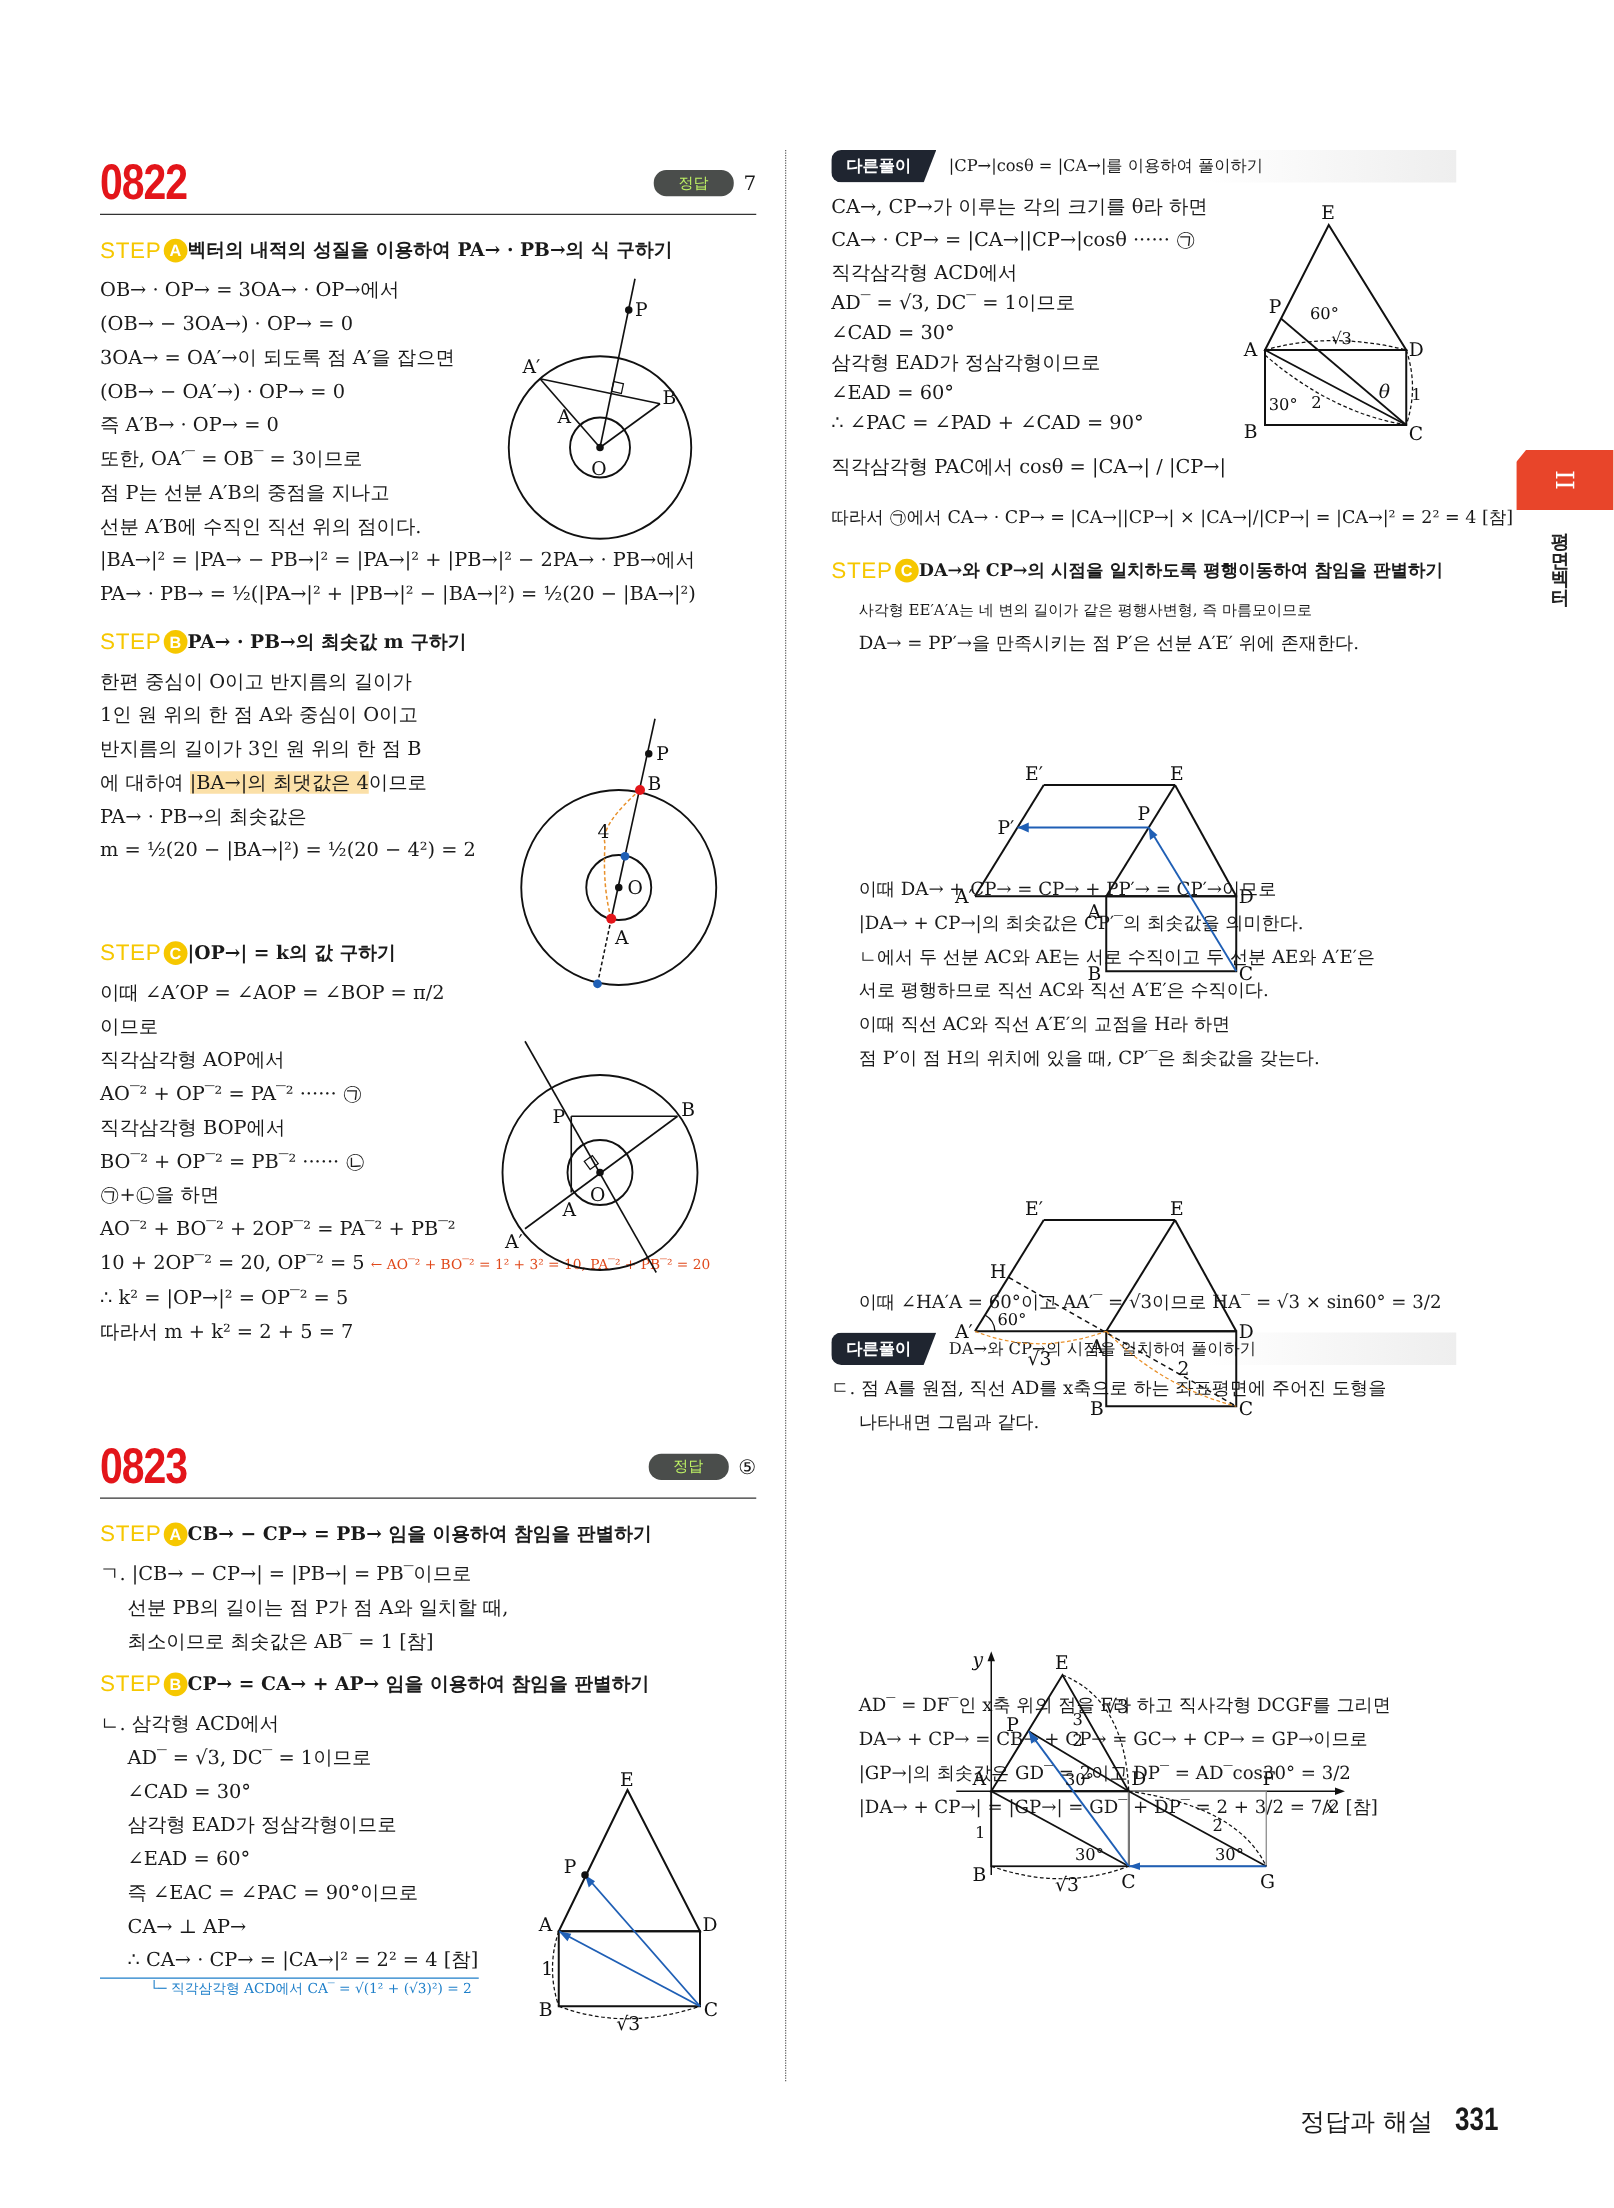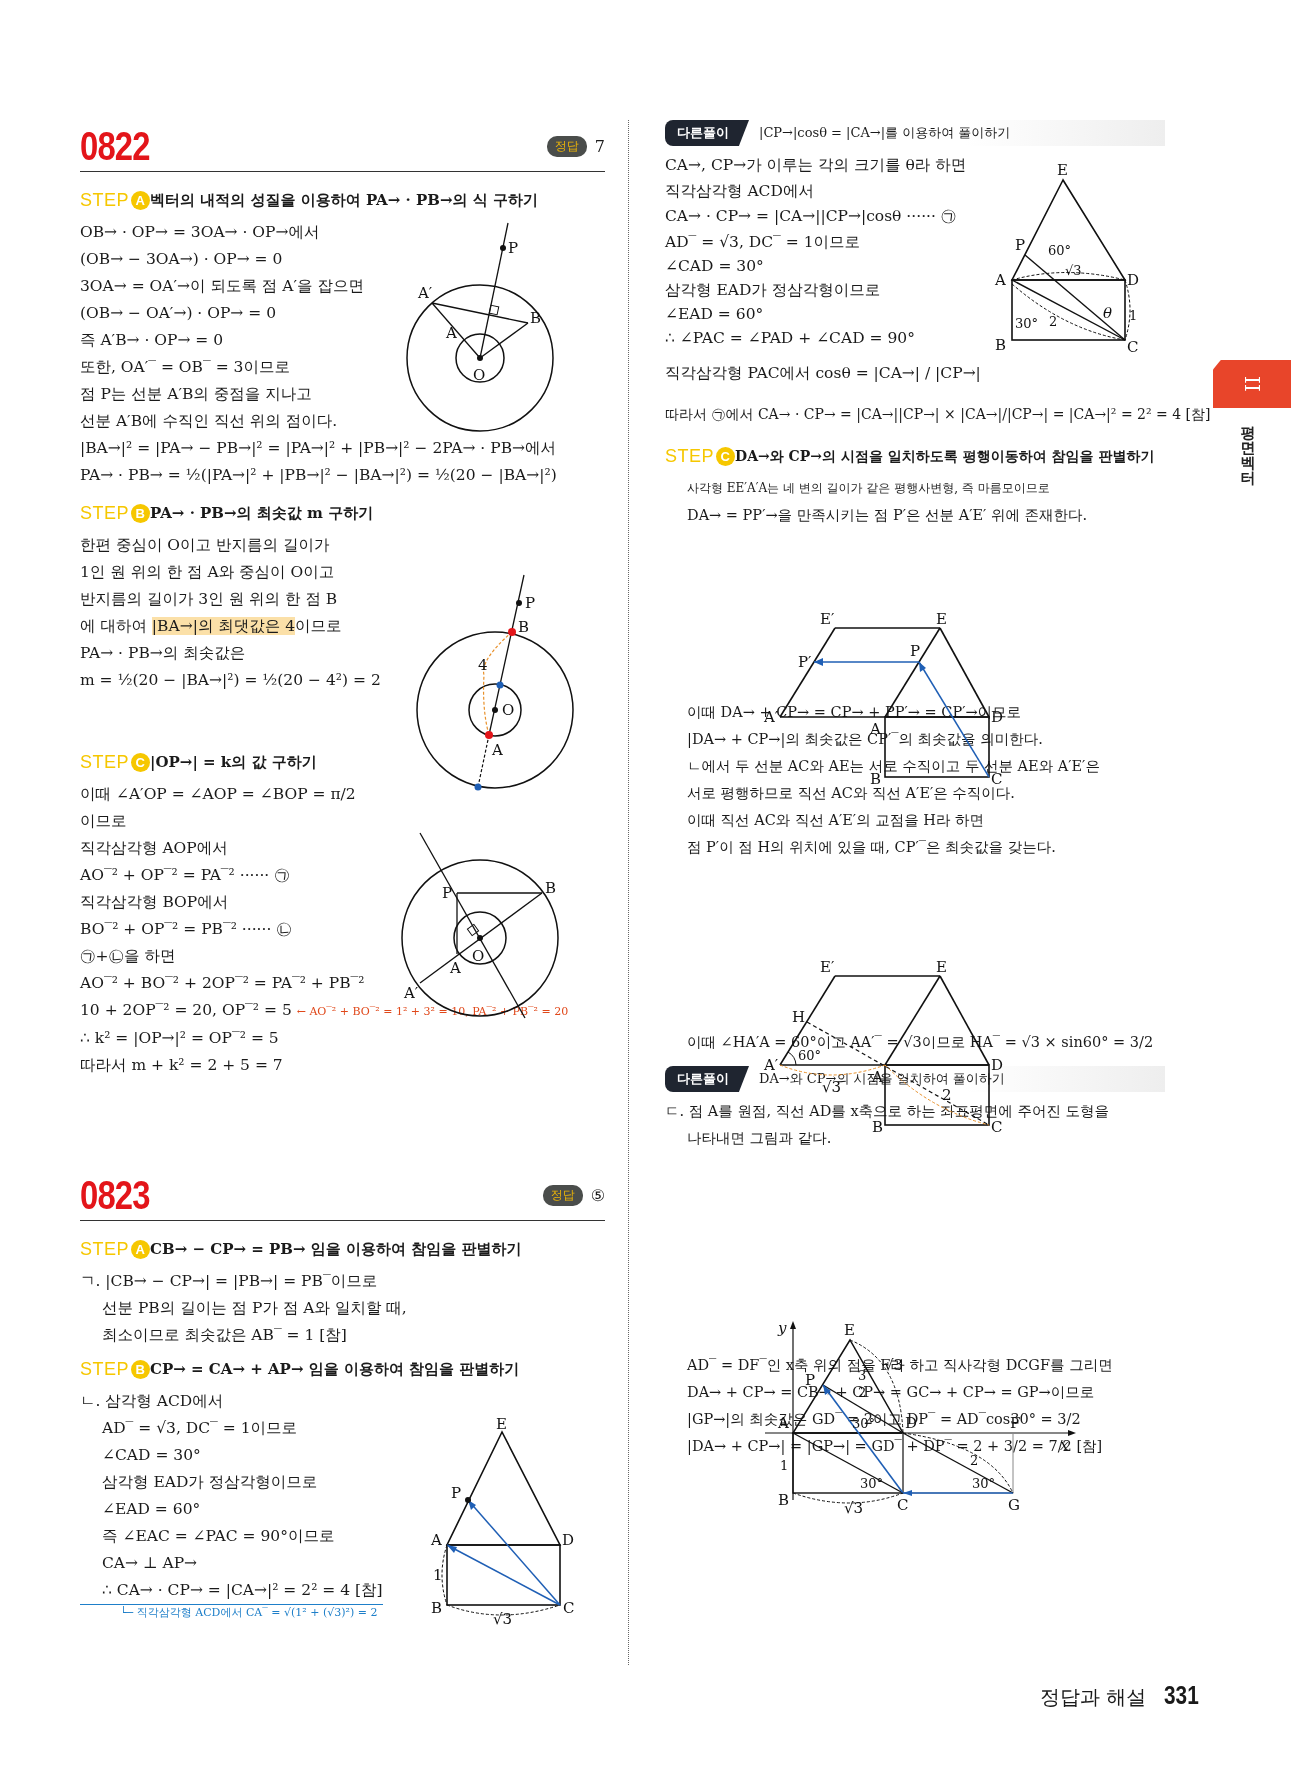--- a/index.html
+++ b/index.html
@@ -7,21 +7,21 @@
   body { position: relative; font-family: "DejaVu Sans", sans-serif; color: #1a1a1a; }
   .serif { font-family: "DejaVu Serif", "Liberation Serif", serif; }
   .col { position: absolute; }
   .left-col { left: 80px; top: 120px; width: 525px; }
   .right-col { left: 665px; top: 120px; width: 500px; }
   .col-divider { position: absolute; left: 628px; top: 120px; width: 0; height: 1545px; border-left: 1.5px dotted #666; }
 
   .prob-header { position: relative; height: 52px; border-bottom: 1.6px solid #333; margin-bottom: 18px; }
   .prob-num { position: absolute; left: 0; top: 4px; font-family: "Liberation Sans", sans-serif; font-weight: bold; font-size: 40px; color: #e3151a; letter-spacing: -1px; transform: scaleX(0.82); transform-origin: left; }
   .answer-wrap { position: absolute; right: 0; top: 16px; display: flex; align-items: center; gap: 8px; }
-  .answer-badge { background: #4a4d4b; color: #eab308; font-size: 12px; border-radius: 10px; padding: 2px 8px; }
+  .answer-badge { background: #4a4d4b; color: #bef264; font-size: 12px; border-radius: 10px; padding: 2px 20px; }
   .answer-val { font-family: "DejaVu Serif", serif; font-size: 16px; }
 
   .step-title { display: flex; align-items: center; font-weight: bold; font-size: 15px; margin: 4px 0 8px; }
   .step-label { font-family: "Liberation Sans", sans-serif; color: #f6c700; font-size: 18px; letter-spacing: 0.5px; display: flex; align-items: center; gap: 2px; font-weight: normal; }
   .step-letter { display: inline-flex; width: 19px; height: 19px; border-radius: 50%; background: #f6c700; color: #fff; font-size: 13px; font-weight: bold; align-items: center; justify-content: center; }
 
   .line { font-size: 15.5px; line-height: 27px; white-space: nowrap; }
   .indent { padding-left: 22px; }
   .hl { background: #fbe0a8; }
   .note-red { color: #e0481a; font-size: 11px; font-family: "DejaVu Serif", serif; }
@@ -106,21 +106,21 @@
     <div class="line">AO‾² + OP‾² = PA‾²   ······ ㉠</div>
     <div class="line">직각삼각형 BOP에서</div>
     <div class="line">BO‾² + OP‾² = PB‾²   ······ ㉡</div>
     <div class="line">㉠+㉡을 하면</div>
     <div class="line">AO‾² + BO‾² + 2OP‾² = PA‾² + PB‾²</div>
     <div class="line"><span>10 + 2OP‾² = 20, OP‾² = 5</span> <span class="note-red">← AO‾² + BO‾² = 1² + 3² = 10, PA‾² + PB‾² = 20</span></div>
     <div class="line">∴ k² = |OP→|² = OP‾² = 5</div>
     <div class="line">따라서 m + k² = 2 + 5 = 7</div>
   </div>
 
-  <div class="prob-header" style="margin-top:90px">
+  <div class="prob-header" style="margin-top:68px">
     <div class="prob-num">0823</div>
     <div class="answer-wrap">
       <span class="answer-badge">정답</span>
       <span class="answer-val">⑤</span>
     </div>
   </div>
 
   <div class="step-title">
     <span class="step-label">
         <span>STEP</span>
@@ -154,22 +154,22 @@
   </div>
 </div>
 
 <div class="col right-col">
   <div class="alt-bar">
     <span class="alt-badge">다른풀이</span>
     <span class="alt-text serif">|CP→|cosθ = |CA→|를 이용하여 풀이하기</span>
   </div>
   <div class="serif">
     <div class="line">CA→, CP→가 이루는 각의 크기를 θ라 하면</div>
+    <div class="line">CA→ · CP→ = |CA→||CP→|cosθ  ······ ㉠</div>
     <div class="line" style="line-height:24px">직각삼각형 ACD에서</div>
-    <div class="line">CA→ · CP→ = |CA→||CP→|cosθ  ······ ㉠</div>
     <div class="line" style="line-height:24px">AD‾ = √3, DC‾ = 1이므로</div>
     <div class="line" style="line-height:24px">∠CAD = 30°</div>
     <div class="line" style="line-height:24px">삼각형 EAD가 정삼각형이므로</div>
     <div class="line" style="line-height:24px">∠EAD = 60°</div>
     <div class="line" style="line-height:24px">∴ ∠PAC = ∠PAD + ∠CAD = 90°</div>
     <div class="line" style="margin-top:10px">직각삼각형 PAC에서 cosθ = |CA→| / |CP→|</div>
     <div class="line" style="margin-top:14px; font-size:14px">따라서 ㉠에서 CA→ · CP→ = |CA→||CP→| × |CA→|/|CP→| = |CA→|² = 2² = 4 [참]</div>
   </div>
 
   <div class="step-title" style="margin-top:18px">

